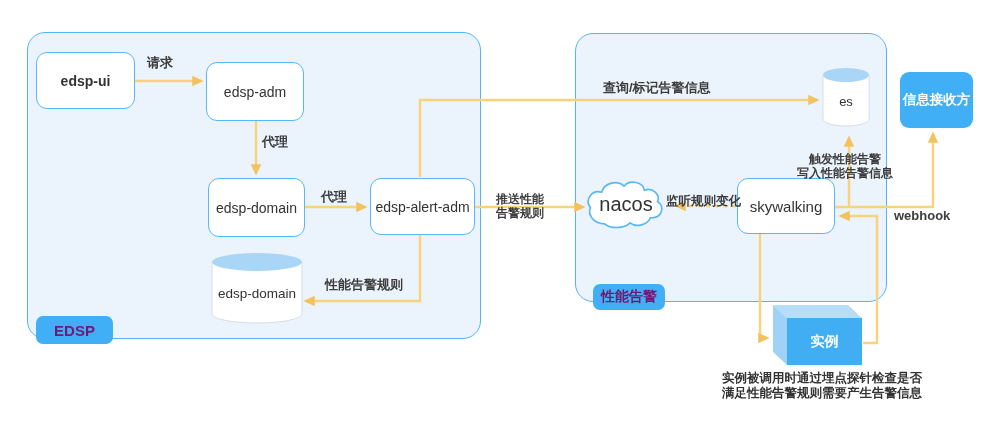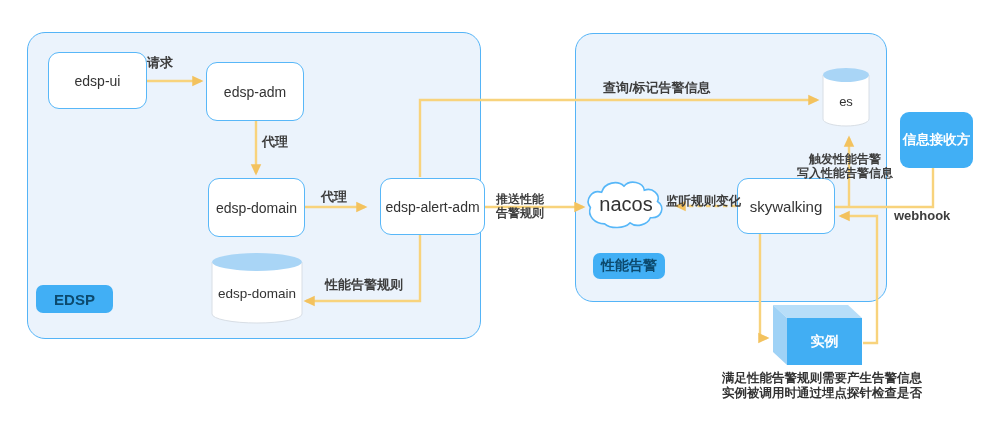--- a/index.html
+++ b/index.html
@@ -2,22 +2,22 @@
 <html><head>
 <meta charset="utf-8">
 <style>
   html,body{margin:0;padding:0;background:#fff;}
   body{width:1000px;height:445px;position:relative;overflow:hidden;
        font-family:"Liberation Sans","DejaVu Sans",sans-serif;}
   .container{position:absolute;background:#EBF3FC;border:1.6px solid #54B4F7;border-radius:18px;z-index:1;}
   .node{position:absolute;background:#fff;border:1.6px solid #58B7F8;border-radius:11px;
         display:flex;align-items:center;justify-content:center;
         font-size:14px;color:#333;z-index:4;}
-  .badge{position:absolute;background:#41AFF5;color:#0c4a6e;font-weight:bold;
-         display:flex;align-items:center;justify-content:center;border-radius:7px;z-index:4;}
+  .badge{position:absolute;background:#41AFF5;color:#701a75;font-weight:bold;
+         display:flex;align-items:center;justify-content:center;border-radius:7px;z-index:4;margin-top:31px;}
   .bluebox{position:absolute;background:#41AFF5;color:#fff;font-weight:bold;
          display:flex;align-items:center;justify-content:center;border-radius:9px;z-index:4;}
   .lbl{position:absolute;color:#3D3D3D;font-weight:600;font-size:13px;z-index:5;white-space:nowrap;line-height:1.15;}
   .svglayer{position:absolute;left:0;top:0;z-index:3;pointer-events:none;}
   .shape{position:absolute;z-index:2;}
   .dbtext{position:absolute;z-index:4;color:#333;display:flex;align-items:center;justify-content:center;}
   .note{position:absolute;z-index:5;color:#333;font-weight:600;font-size:12.5px;line-height:15px;text-align:center;}
 </style>
 </head>
 <body>
@@ -39,30 +39,30 @@
     <path d="M420,234 V301 H306" marker-end="url(#ah)"></path>
     <path d="M474,207 H583" marker-end="url(#ah)"></path>
     <path d="M736,206 H677" stroke-dasharray="4.5,4" marker-end="url(#ah)"></path>
     <path d="M834,207 H933 V134" marker-end="url(#ah)"></path>
     <path d="M849,206 V138" marker-end="url(#ah)"></path>
     <path d="M760,234 V338 H767" marker-end="url(#ah)"></path>
     <path d="M863,343 H877 V216 H841" marker-end="url(#ah)"></path>
   </g>
 </svg>
 
-<div class="node" style="left:48px;top:52px;width:97px;height:55px;">
+<div class="node" style="left:36px;top:52px;width:97px;height:55px;font-weight:bold;">
   <span>edsp-ui</span>
 </div>
 <div class="node" style="left:206px;top:50px;width:96px;height:57px;margin-top:12px;">
   <span>edsp-adm</span>
 </div>
 <div class="node" style="left:208px;top:178px;width:95px;height:57px;">
   <span>edsp-domain</span>
 </div>
-<div class="node" style="left:370px;top:178px;width:103px;height:55px;margin-left:10px;">
+<div class="node" style="left:370px;top:178px;width:103px;height:55px;">
   <span>edsp-alert-adm</span>
 </div>
 <div class="badge" style="left:36px;top:285px;width:77px;height:28px;font-size:15px;">
   <span>EDSP</span>
 </div>
 
 <svg class="shape" style="left:210px;top:251px;" width="94" height="78" viewBox="0 0 94 78">
   <path d="M2,11 V63 A45,9 0 0 0 92,63 V11" fill="#ffffff" stroke="#D8DEE5" stroke-width="1"></path>
   <ellipse cx="47" cy="11" rx="45" ry="9" fill="#A9D5F6"></ellipse>
 </svg>
@@ -87,21 +87,21 @@
   <ellipse cx="25" cy="9" rx="23" ry="7" fill="#A9D5F6"></ellipse>
 </svg>
 <div class="dbtext" style="left:821px;top:92px;width:50px;height:18px;font-size:13px;">
   <span>es</span>
 </div>
 
 <div class="badge" style="left:593px;top:253px;width:72px;height:26px;font-size:14px;">
   <span>性能告警</span>
 </div>
 
-<div class="bluebox" style="left:900px;top:72px;width:73px;height:56px;font-size:13.5px;margin-top:40px;">
+<div class="bluebox" style="left:900px;top:72px;width:73px;height:56px;font-size:13.5px;">
   <span>信息接收方</span>
 </div>
 
 <svg class="shape" style="left:770px;top:302px;" width="110" height="66" viewBox="0 0 110 66">
   <polygon points="3,3 78,3 92,16 17,16" fill="#B7DEF9"></polygon>
   <polygon points="3,3 17,16 17,63 3,50" fill="#9FD2F6"></polygon>
   <polygon points="17,16 92,16 92,63 17,63" fill="#41AEF3"></polygon>
 </svg>
 <div class="dbtext" style="left:787px;top:318px;width:75px;height:47px;font-size:14px;font-weight:bold;color:#fff;">
   <span>实例</span>
@@ -117,15 +117,15 @@
   <div>告警规则</div>
 </div>
 <div class="lbl" style="left:666px;top:194px;font-size:12.5px;">监听规则变化</div>
 <div class="lbl" style="left:788px;top:153px;width:114px;text-align:center;font-size:12px;line-height:13.5px;">
   <div>触发性能告警</div>
   <div>写入性能告警信息</div>
 </div>
 <div class="lbl" style="left:894px;top:209px;">webhook</div>
 
 <div class="note" style="left:722px;top:371px;width:200px;">
+  <div>实例被调用时通过埋点探针检查是否</div>
   <div>满足性能告警规则需要产生告警信息</div>
-  <div>实例被调用时通过埋点探针检查是否</div>
 </div>
 
 </body></html>

